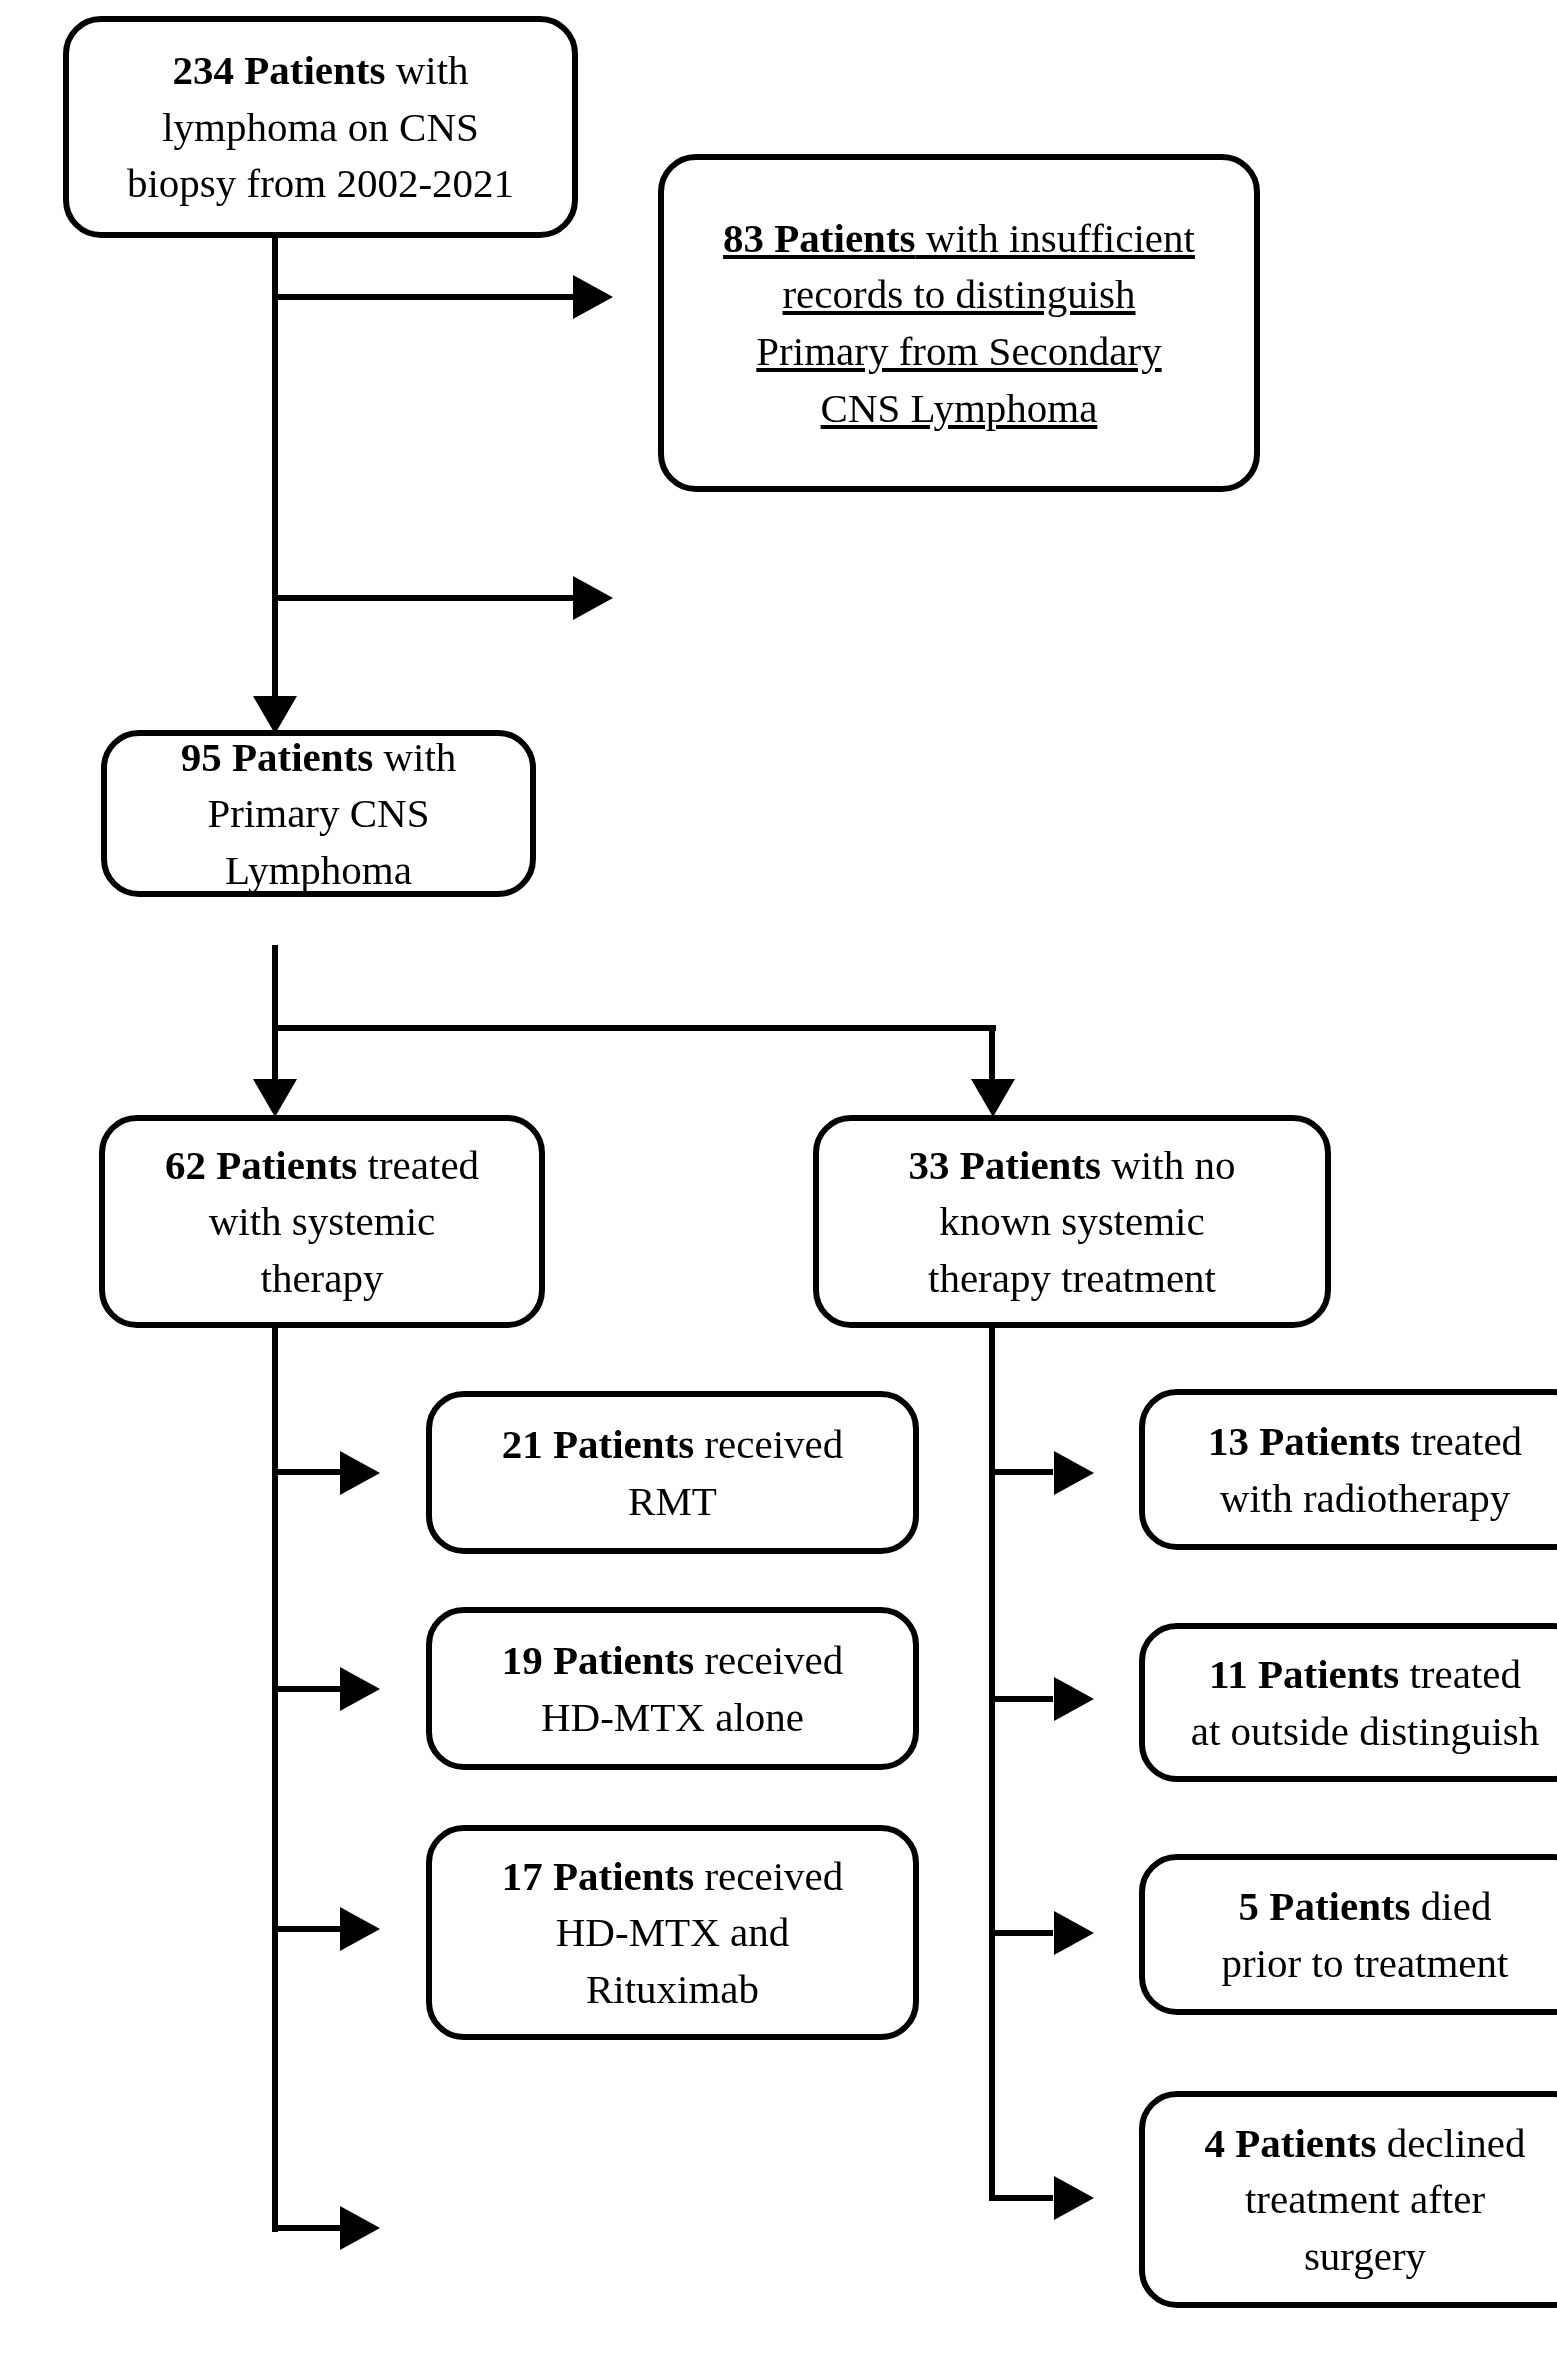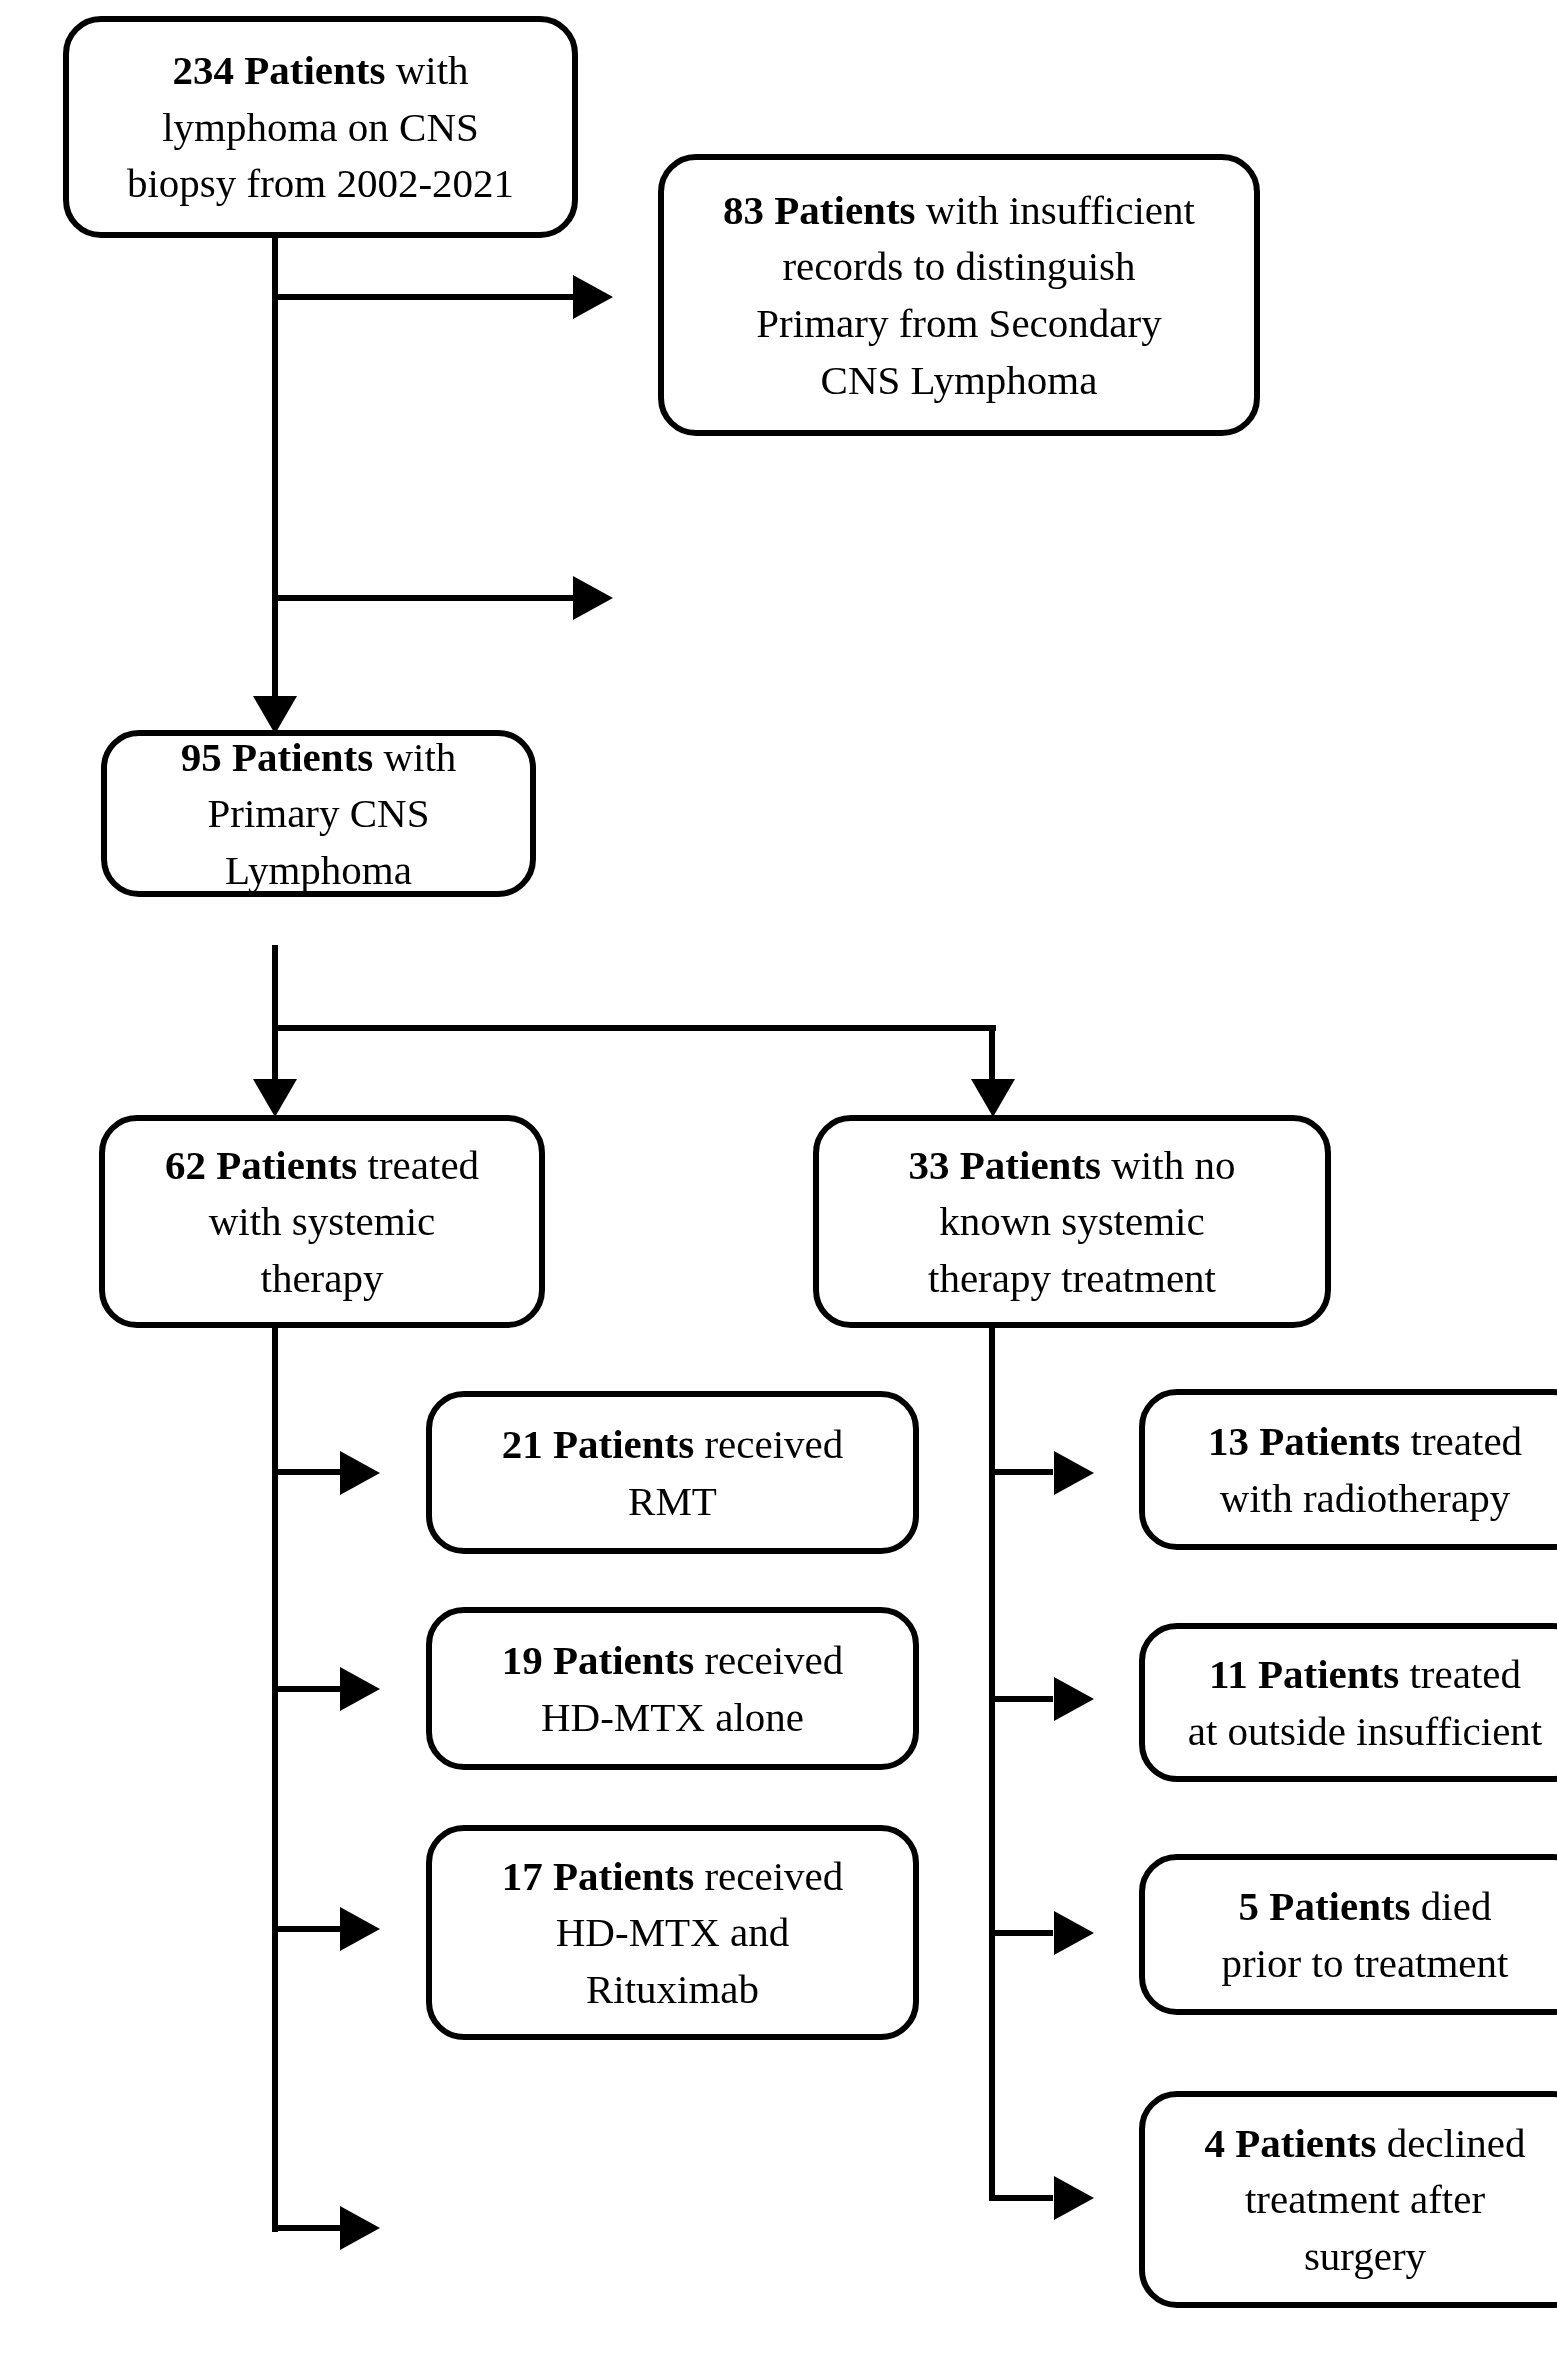--- a/index.html
+++ b/index.html
@@ -24,21 +24,21 @@
     border-top:38px solid #000;
   }
   .arr-right {
     position:absolute; width:0; height:0;
     border-top:22.4px solid transparent; border-bottom:22.4px solid transparent;
     border-left:40px solid #000;
   }
 
   
   #n234   { left:18px;   top:16px;   width:515px; height:222px; }
-  #n83    { left:613px;  top:154px;  width:602px; height:282px; }
+  #n83    { left:613px;  top:154px;  width:602px; height:338px;text-decoration:underline; }
   #n56    { left:613px;  top:488px;  width:602px; height:219px; }
   #n95    { left:56px;   top:730px;  width:435px; height:167px; }
   #n62    { left:54px;   top:1115px; width:446px; height:213px; }
   #n33    { left:768px;  top:1115px; width:518px; height:213px; }
   #n21    { left:381px;  top:1391px; width:493px; height:163px; }
   #n19    { left:381px;  top:1607px; width:493px; height:163px; }
   #n17    { left:381px;  top:1825px; width:493px; height:215px; }
   #n5mpv  { left:381px;  top:2094px; width:493px; height:279px; }
   #n13    { left:1094px; top:1389px; width:452px; height:161px; }
   #n11    { left:1094px; top:1623px; width:452px; height:159px; }
@@ -156,21 +156,21 @@
     <span><b>17 Patients</b><span class="rest"> received
 HD-MTX and
 Rituximab</span></span>
   </div>
   <div class="node" id="n13">
     <span><b>13 Patients</b><span class="rest"> treated
 with radiotherapy</span></span>
   </div>
   <div class="node" id="n11">
     <span><b>11 Patients</b><span class="rest"> treated
-at outside insufficient</span></span>
+at outside distinguish</span></span>
   </div>
   <div class="node" id="n5died">
     <span><b>5 Patients</b><span class="rest"> died
 prior to treatment</span></span>
   </div>
   <div class="node" id="n4">
     <span><b>4 Patients</b><span class="rest"> declined
 treatment after
 surgery</span></span>
   </div>

